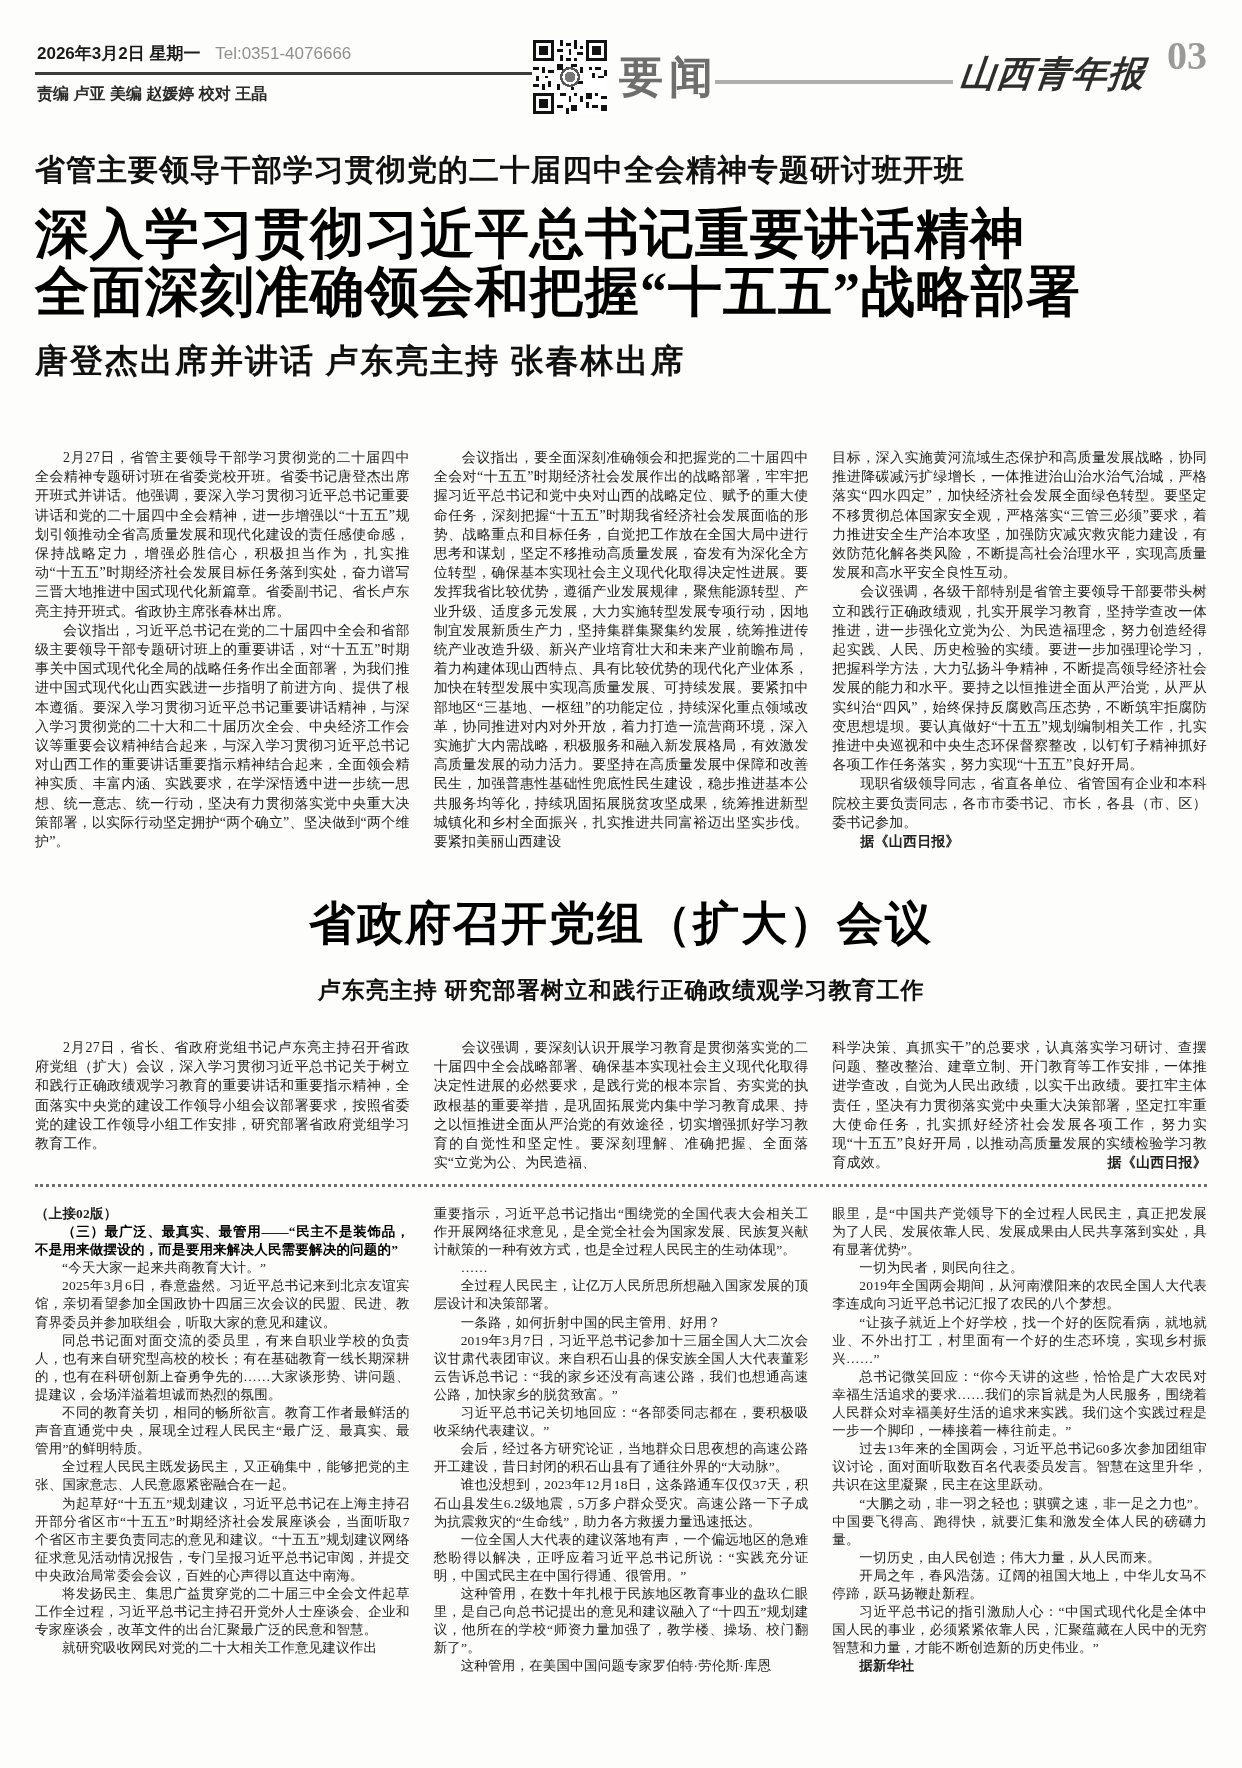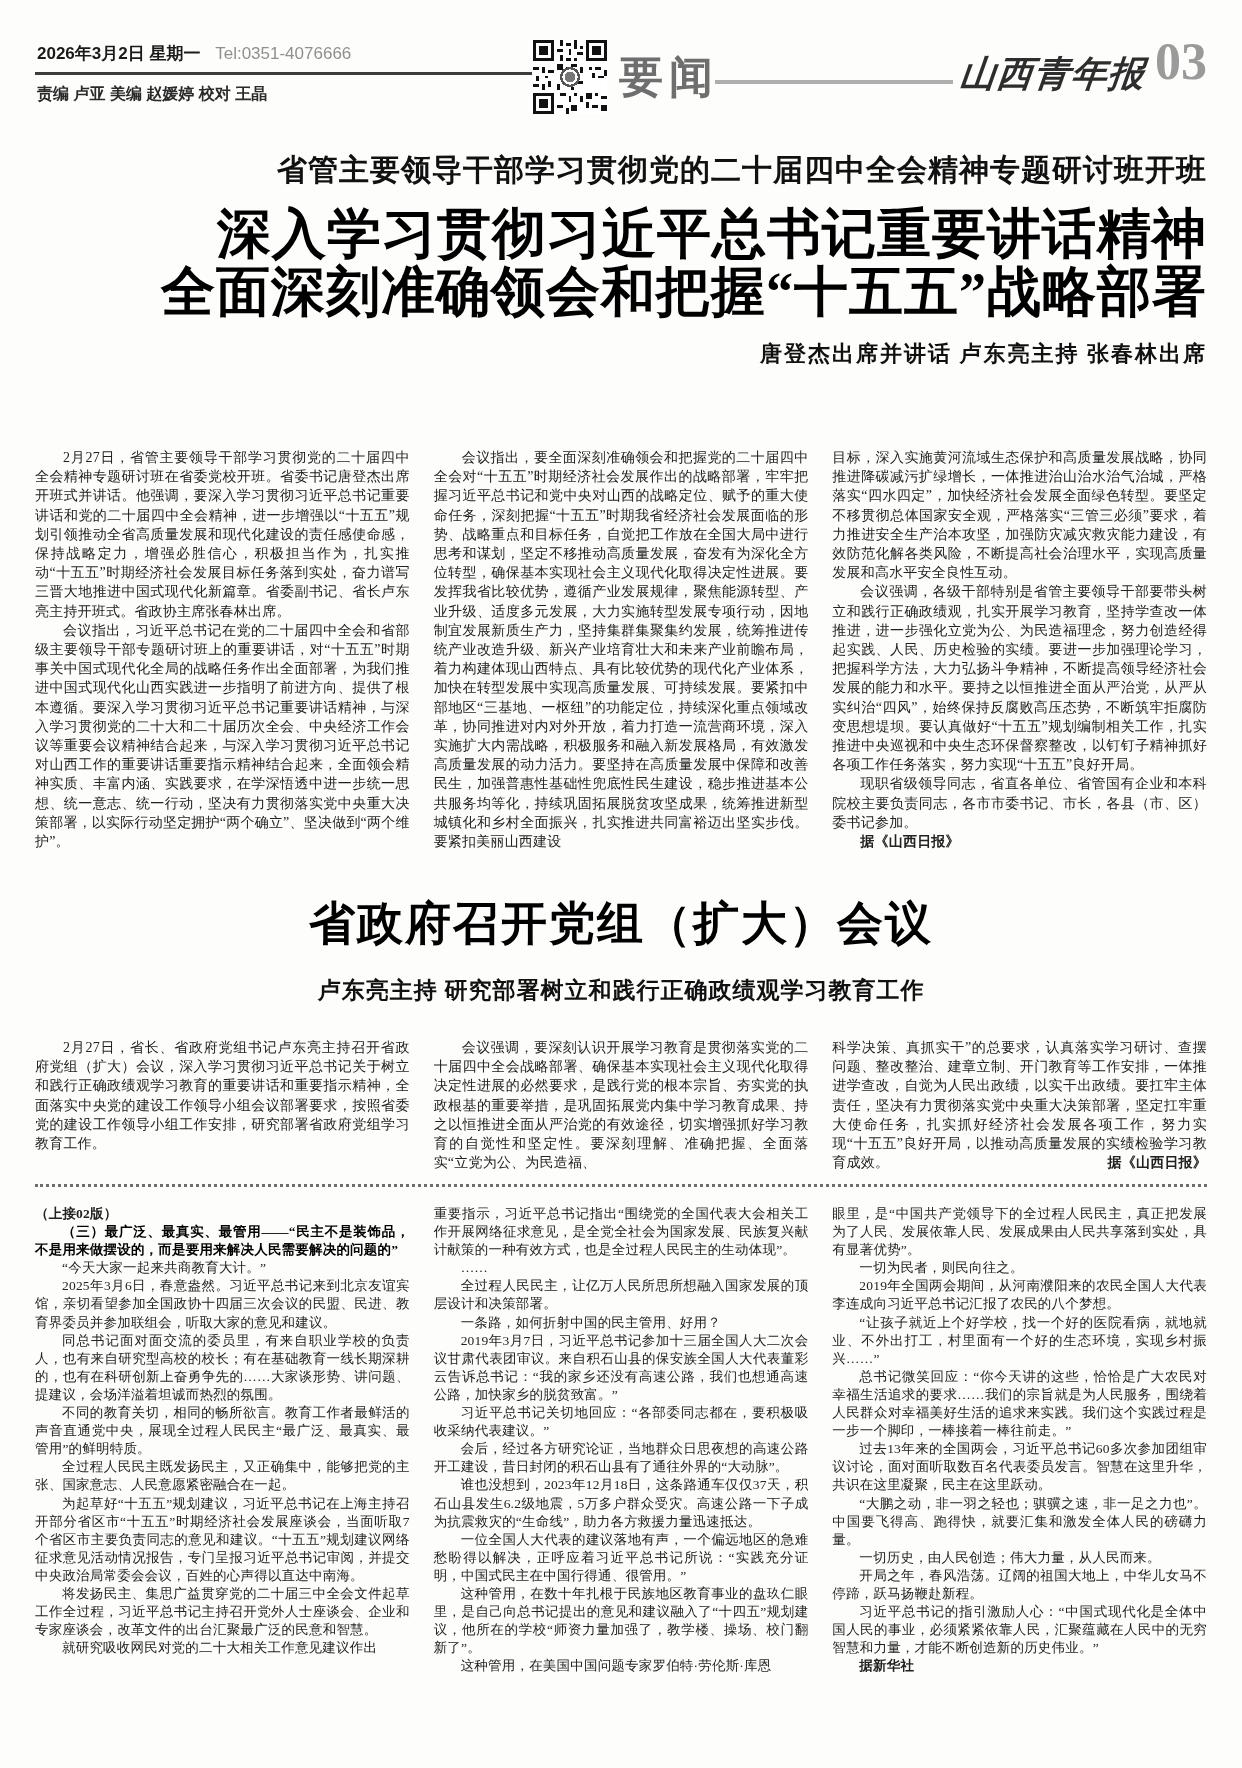--- a/index.html
+++ b/index.html
@@ -11,26 +11,26 @@
   
   .header{position:absolute;top:36px;left:35px;right:35px;height:86px;}
   .date-row{position:absolute;top:6px;left:2px;font-size:17px;font-weight:bold;font-family:"Liberation Sans","DejaVu Sans",sans-serif;color:#1a1a1a;}
   .tel{font-weight:normal;color:#8f8f8f;margin-left:10px;}
   .header-rule{position:absolute;top:36px;left:0;width:497px;height:3px;background:#3c3c3c;}
   .staff-row{position:absolute;top:48px;left:2px;font-size:16px;font-weight:600;font-family:"Liberation Sans","DejaVu Sans",sans-serif;color:#2a2a2a;}
   .qr{position:absolute;left:498px;top:4px;width:74px;height:74px;}
   .section-name{position:absolute;left:584px;top:12px;font-size:44px;font-weight:bold;letter-spacing:6px;color:#6e6e6e;font-family:"Liberation Serif","DejaVu Serif",serif;}
   .header-line{position:absolute;left:680px;top:44px;width:238px;height:4px;background:#aeaeae;}
   .masthead{position:absolute;left:925px;top:14px;font-size:36px;font-weight:bold;font-style:italic;letter-spacing:1px;color:#2d2d2d;transform:skewX(-6deg);}
-  .page-num{position:absolute;right:0;top:-4px;font-size:52px;font-weight:bold;color:#9a9a9a;font-family:"Liberation Serif","DejaVu Serif",serif;text-align:center;}
+  .page-num{position:absolute;right:0;top:-4px;font-size:40px;font-weight:bold;color:#9a9a9a;font-family:"Liberation Serif","DejaVu Serif",serif;text-align:center;}
   
-  .a1-head{position:absolute;top:150px;left:35px;right:35px;text-align:right;}
+  .a1-head{position:absolute;top:150px;left:35px;right:35px;text-align:left;}
   .kicker{font-size:30px;font-weight:bold;color:#111;letter-spacing:1px;margin:0 0 14px 0;}
   .headline{font-size:54px;line-height:58px;font-weight:900;color:#000;letter-spacing:1px;margin:0;}
-  .byline{font-size:22px;font-weight:bold;color:#111;margin-top:18px;letter-spacing:2px;}
+  .byline{font-size:33px;font-weight:bold;color:#111;margin-top:18px;letter-spacing:2px;}
   
   .cols{position:absolute;left:35px;right:35px;display:flex;gap:24px;}
   .col{flex:1 1 0;min-width:0;}
   .a1-body{top:448px;height:424px;}
   .a2-head{position:absolute;top:893px;left:35px;right:35px;text-align:center;}
   .h2{font-size:46px;font-weight:900;color:#000;letter-spacing:2px;margin:0;}
   .sub2{font-size:23px;font-weight:bold;color:#111;margin-top:20px;letter-spacing:1px;}
   .a2-body{top:1038px;height:138px;}
   .a3-body{top:1205px;height:512px;}
   p.bp{margin:0;font-size:14px;line-height:19.2px;text-align:justify;text-indent:2em;color:#222;letter-spacing:0.2px;}

